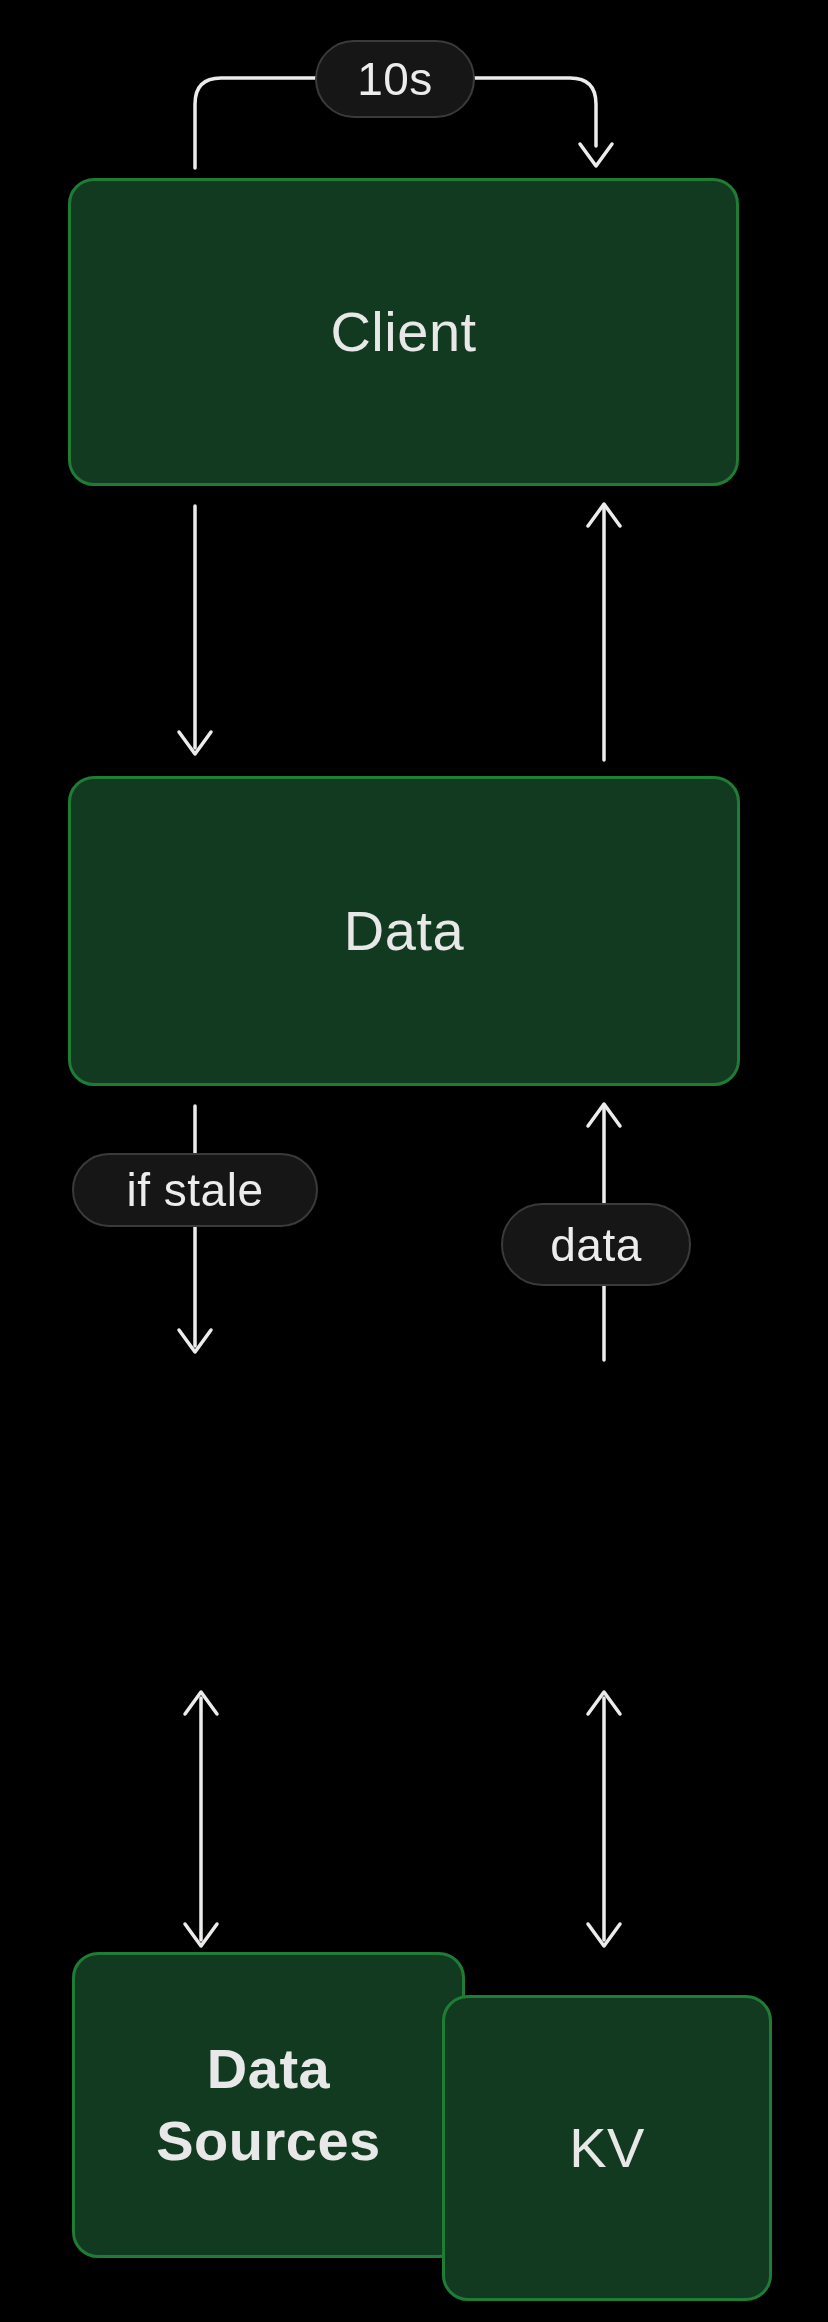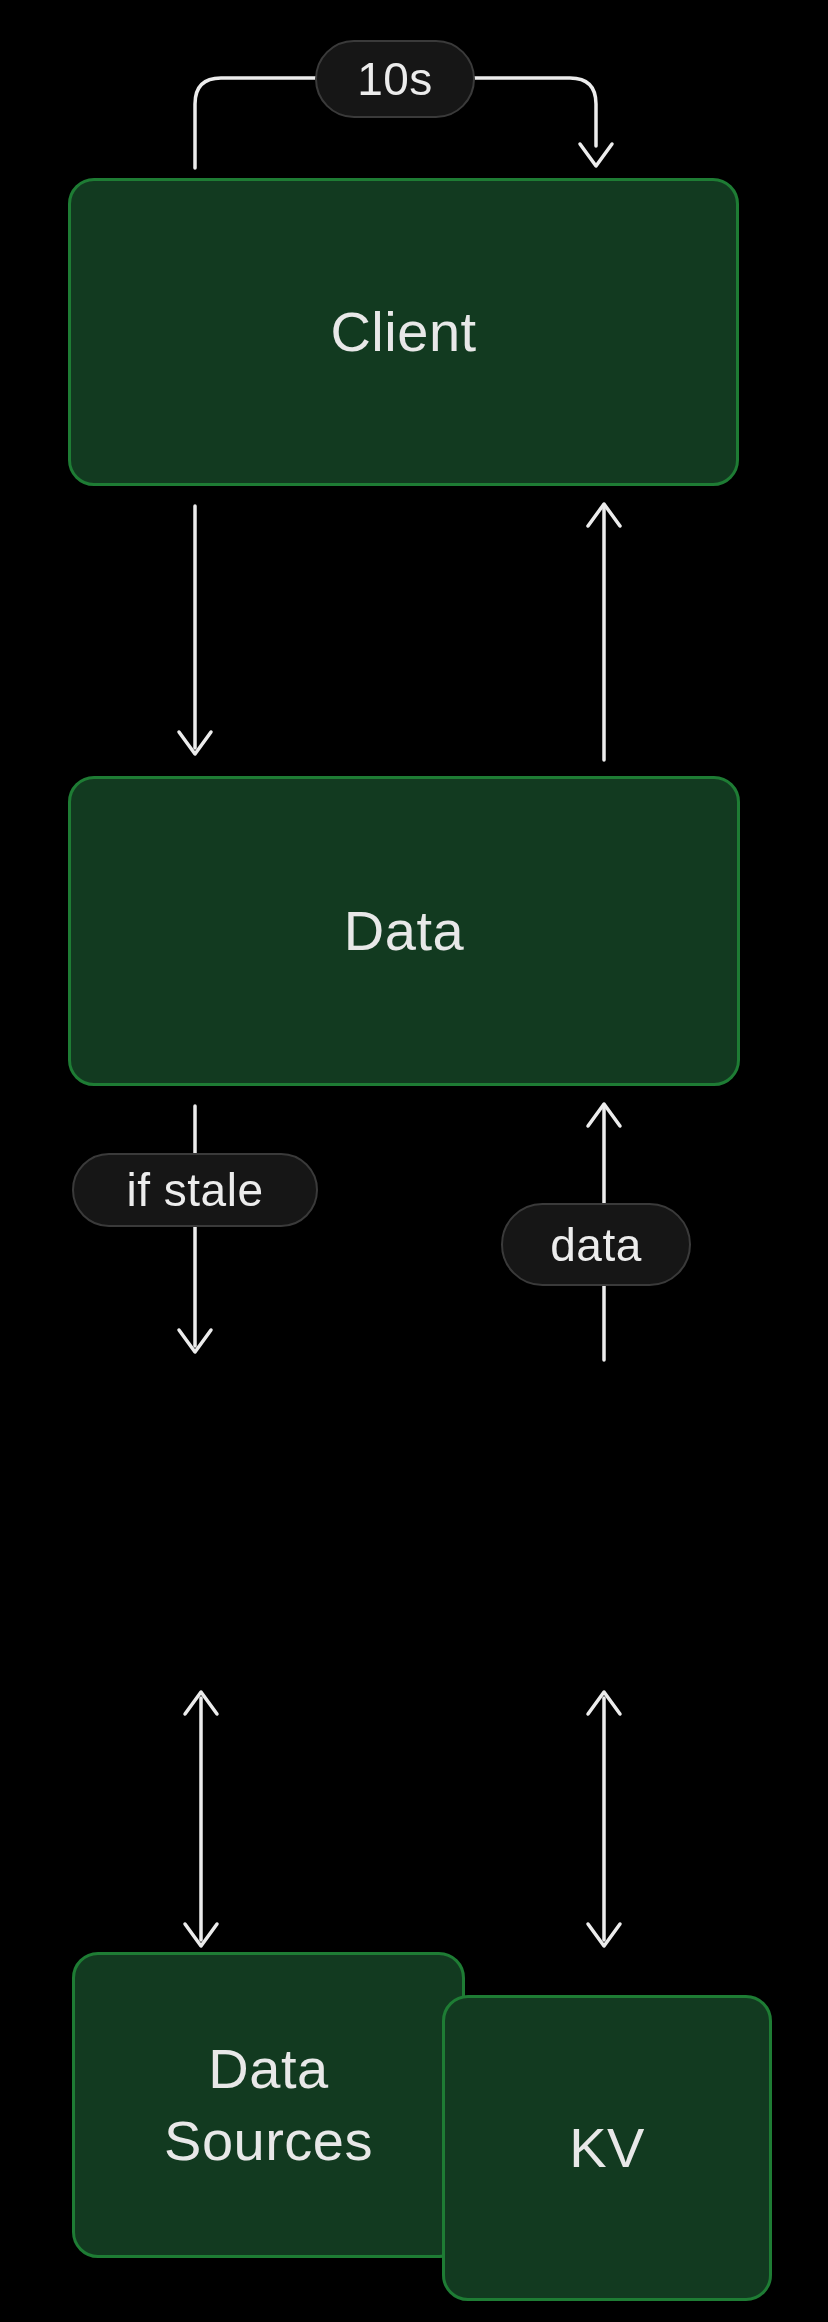--- a/index.html
+++ b/index.html
@@ -43,21 +43,21 @@
   .node .label{
     color:var(--node_text);
     font-size:56px;
     line-height:1.28;
     text-align:center;
     letter-spacing:0.5px;
   }
   .node-client{left:68px;top:178px;width:671px;height:308px;}
   .node-cache{left:68px;top:776px;width:672px;height:310px;}
   .node-server{left:68px;top:1375px;width:672px;height:307px;}
-  .node-data-sources{left:72px;top:1952px;width:393px;height:306px;padding:0 30px;}
+  .node-data-sources{left:72px;top:1952px;width:393px;height:306px;padding:0 30px;font-weight:bold;}
   .node-kv{left:442px;top:1952px;width:330px;height:306px;margin-top:43px;}
   .pill{
     position:absolute;
     background:var(--pill_fill);
     border:2px solid var(--pill_border);
     border-radius:999px;
     display:flex;align-items:center;justify-content:center;
     z-index:3;
     box-sizing:border-box;
   }

